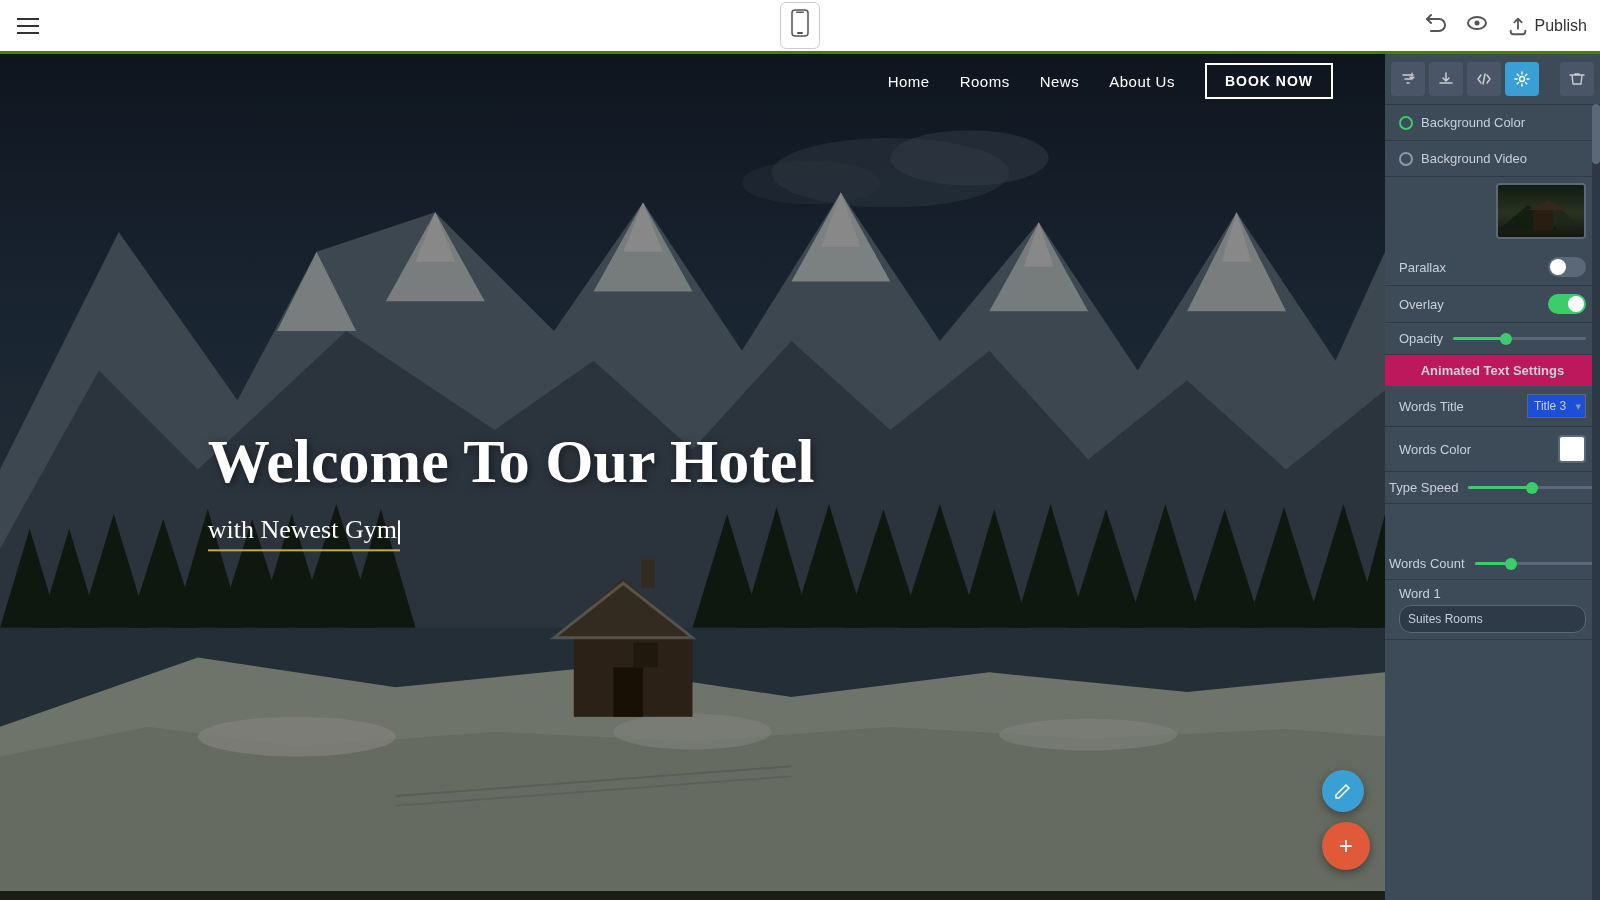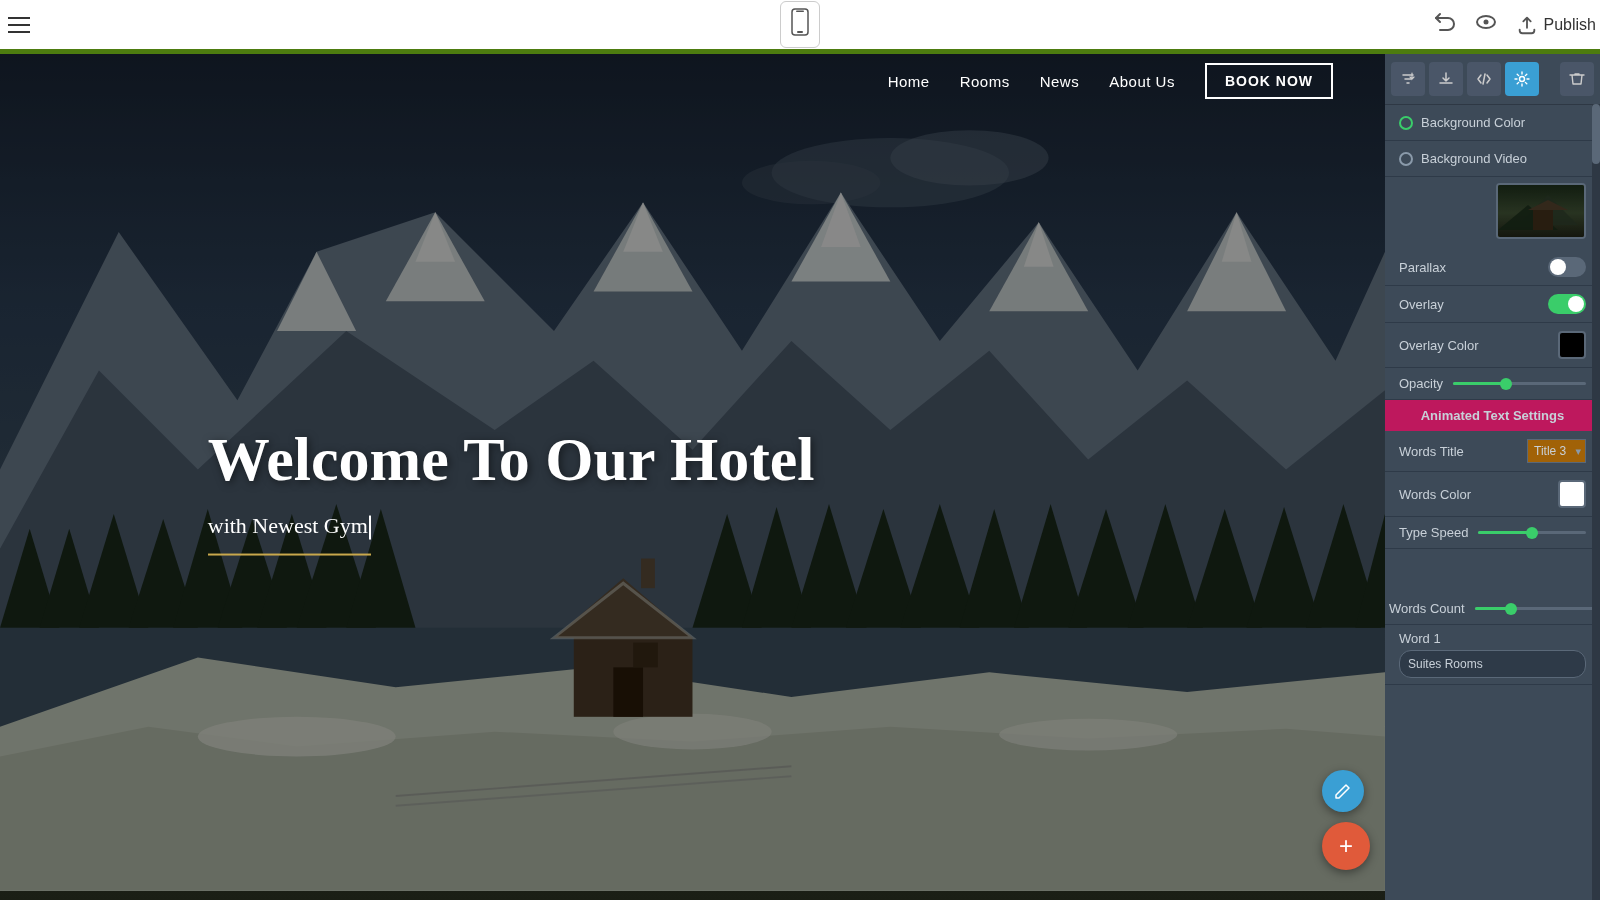--- a/index.html
+++ b/index.html
@@ -6,22 +6,22 @@
     body { width: 1600px; height: 900px; overflow: hidden; font-family: Arial, sans-serif; background: #1a1a2e; }
 
     
     #top-toolbar {
       width: 1600px;
       height: 54px;
       background: #fff;
       display: flex;
       align-items: center;
       justify-content: space-between;
-      padding: 0 4px;
-      border-bottom: 5px solid #4d7c0f;
+      padding: 0 13px;
+      border-bottom: 3px solid #4d7c0f;
       position: relative;
       z-index: 100;
     }
     .toolbar-left { display: flex; align-items: center; gap: 8px; }
     .hamburger-icon { display: flex; flex-direction: column; gap: 5px; cursor: pointer; padding: 4px; }
     .hamburger-icon span { display: block; width: 22px; height: 2px; background: #333; }
     .toolbar-center { position: absolute; left: 50%; transform: translateX(-50%); display: flex; align-items: center; }
     .phone-icon-btn { background: none; border: 1px solid #ccc; border-radius: 6px; padding: 6px 10px; cursor: pointer; color: #555; font-size: 18px; }
     .toolbar-right { display: flex; align-items: center; gap: 18px; }
     .undo-icon, .eye-icon, .publish-icon { color: #555; font-size: 20px; cursor: pointer; background: none; border: none; }
@@ -106,26 +106,26 @@
     .hero-title {
       font-size: 62px;
       font-weight: 700;
       color: #fff;
       font-family: Georgia, serif;
       line-height: 1.1;
       text-shadow: 2px 2px 8px rgba(0,0,0,0.5);
       margin-bottom: 20px;
     }
     .hero-subtitle {
-      font-size: 22px;
+      font-size: 26px;
       font-weight: 400;
       color: #fff;
       font-family: Georgia, serif;
       border-bottom: 2px solid #c9a84c;
-      padding-bottom: 14px;
+      padding-bottom: 4px;
       display: inline-block;
     }
     .hero-subtitle span.cursor {
       display: inline-block;
       width: 2px;
       height: 24px;
       background: #fff;
       margin-left: 1px;
       vertical-align: middle;
     }
@@ -310,21 +310,21 @@
       align-items: center;
       justify-content: space-between;
       padding: 8px 14px;
       border-bottom: 1px solid #2e3a48;
     }
     .words-title-label {
       color: #c8d0d8;
       font-size: 13px;
     }
     .title-select {
-      background: #a16207;
+      background: #1d4ed8;
       border: 1px solid #5a6878;
       color: #c8d0d8;
       font-size: 12px;
       padding: 4px 6px;
       border-radius: 0;
       cursor: pointer;
       appearance: none;
       -webkit-appearance: none;
       padding-right: 18px;
       position: relative;
@@ -657,24 +657,20 @@
         </div>
       </div>
 
       <div class="setting-row" style="padding: 8px 14px;">
         <span class="setting-label">Overlay</span>
         <div class="toggle-switch on">
           <div class="toggle-knob"></div>
         </div>
       </div>
 
-      <div class="setting-row" style="padding: 8px 14px;">
-        <span class="setting-label">Overlay Color</span>
-        <div class="color-swatch" style="background:#000000;"></div>
-      </div>
 
       <div class="setting-row" style="padding: 8px 14px;">
         <span class="setting-label">Opacity</span>
         <div class="slider-container">
           <div class="slider-track">
             <div class="slider-fill" style="width:40%"></div>
             <div class="slider-knob" style="left:40%"></div>
           </div>
         </div>
       </div>
@@ -693,21 +689,21 @@
             <option>Title 4</option>
           </select>
         </div>
       </div>
 
       <div class="setting-row" style="padding: 8px 14px;">
         <span class="setting-label">Words Color</span>
         <div class="color-swatch" style="background:#ffffff;"></div>
       </div>
 
-      <div class="setting-row" style="padding: 8px 14px; align-items: center;">
+      <div class="setting-row" style="padding: 8px 4px; align-items: center;">
         <span class="setting-label">Type Speed</span>
         <div class="slider-container">
           <div class="slider-track">
             <div class="slider-fill" style="width:50%"></div>
             <div class="slider-knob" style="left:50%"></div>
           </div>
         </div>
       </div>
 
       <div class="setting-row" style="padding: 8px 4px; margin-top: 44px;">

